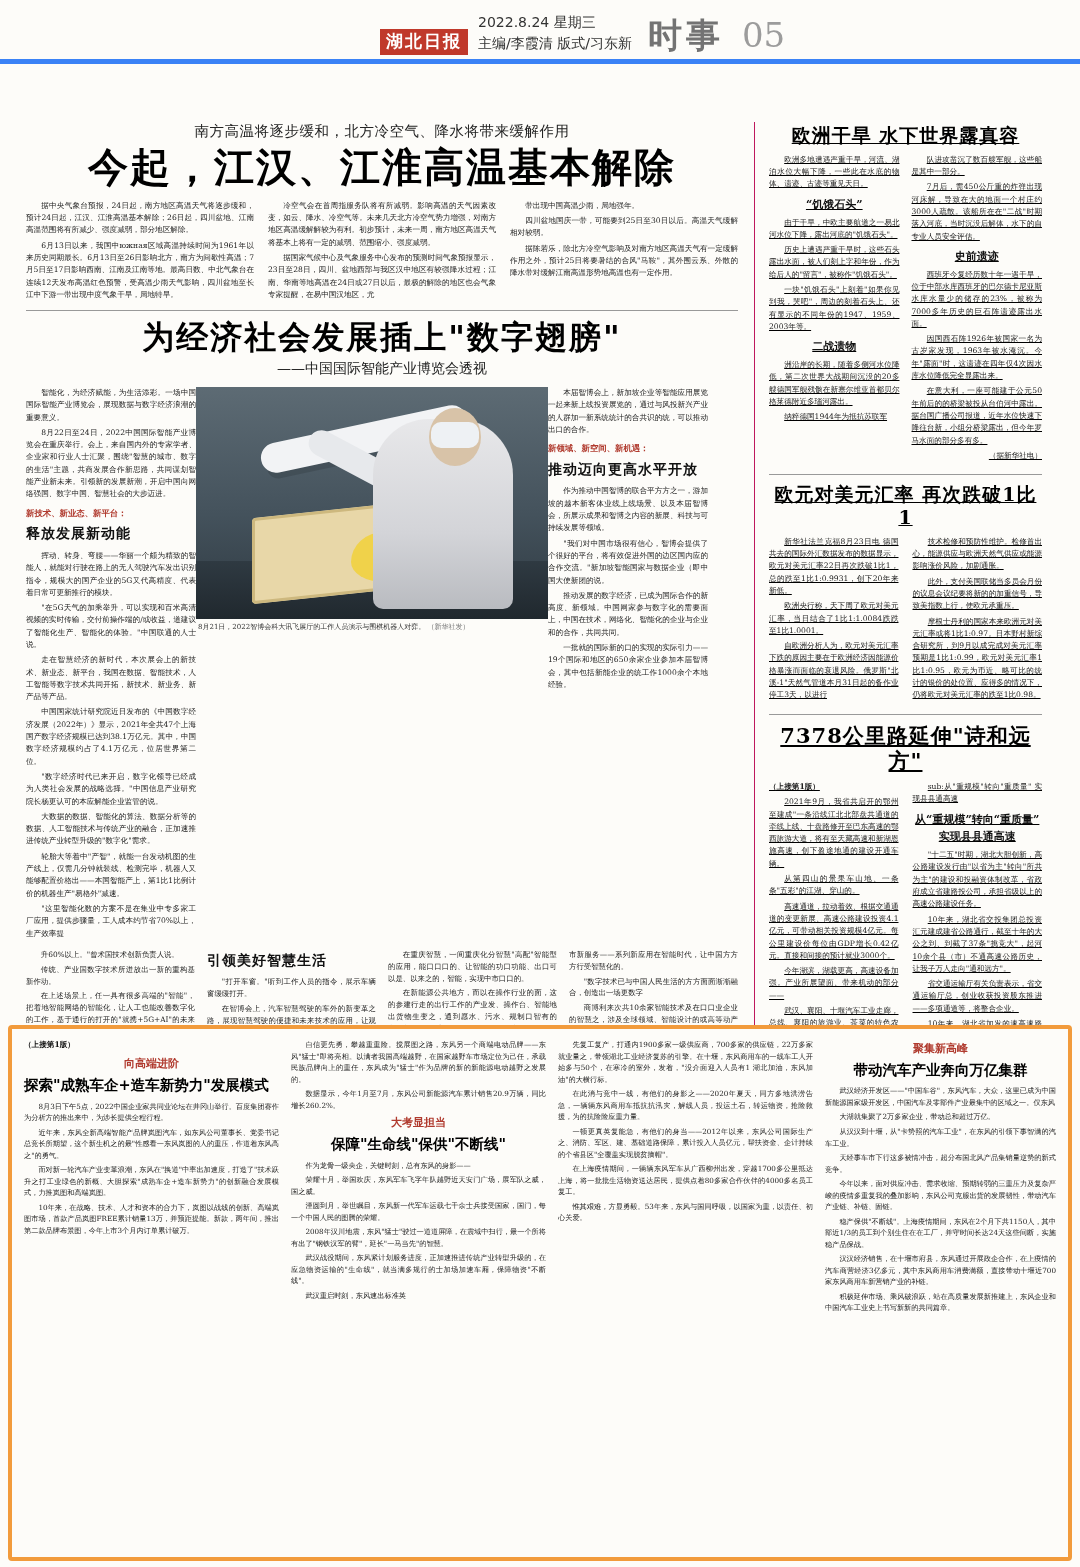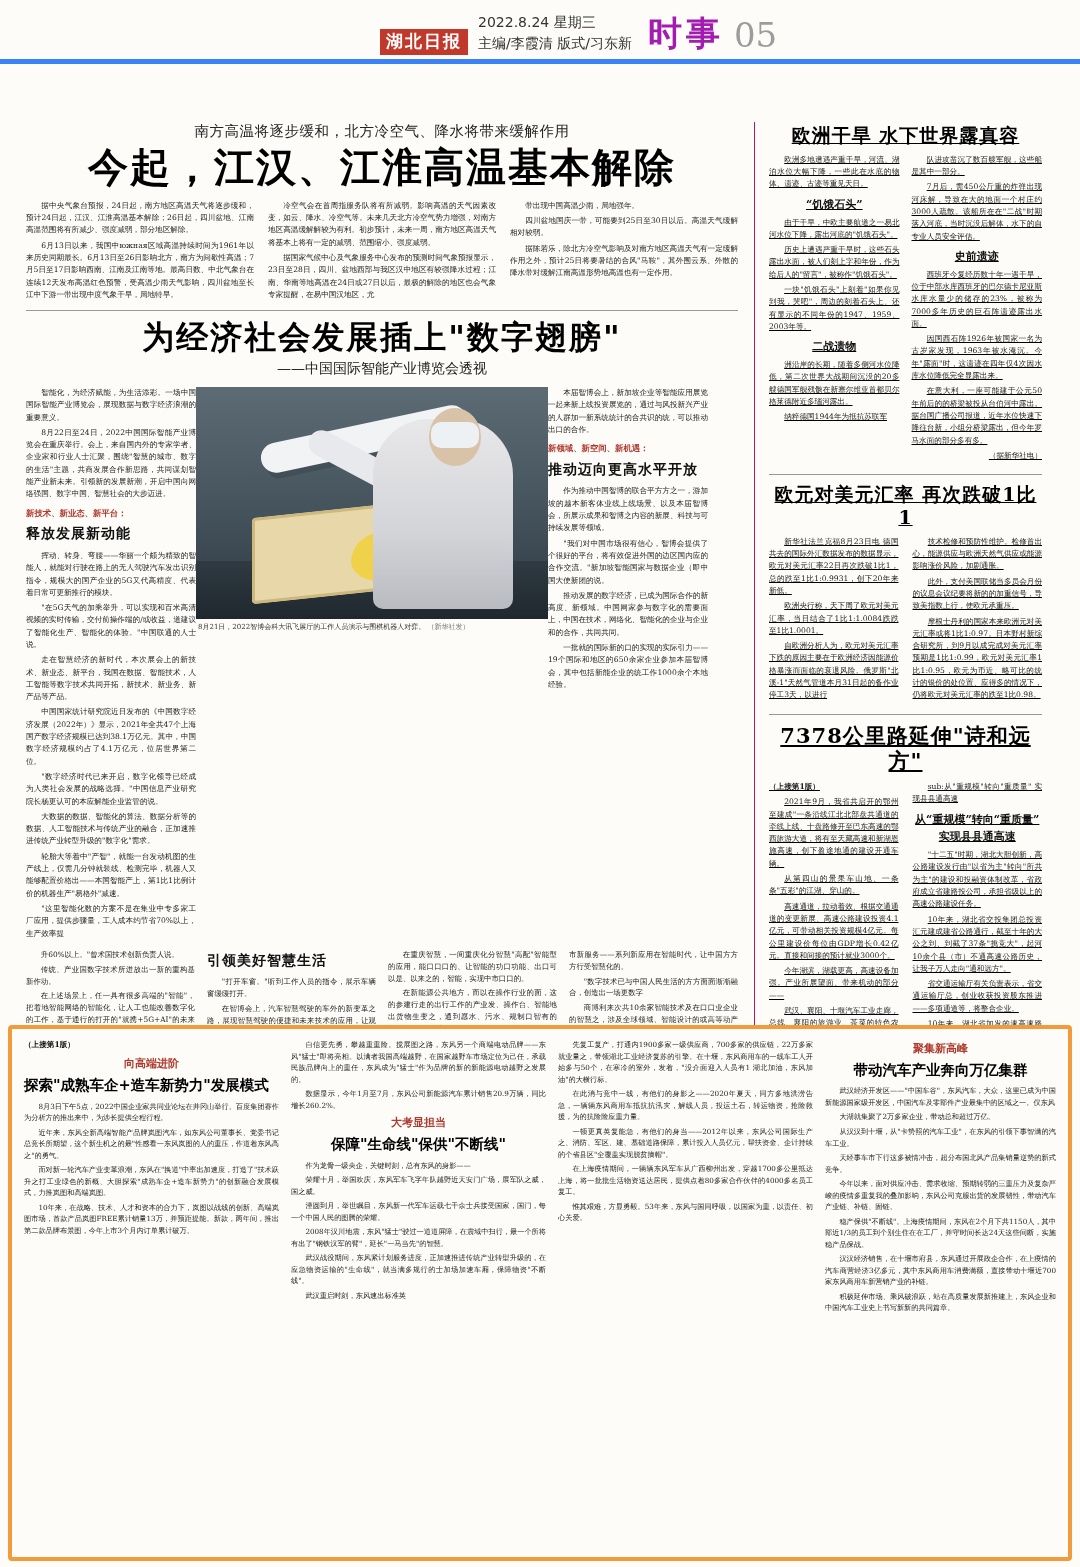--- a/index.html
+++ b/index.html
@@ -26,27 +26,27 @@
   }
   .mh-left{display:flex;align-items:flex-end;gap:10px;margin-left:352px;}
   .logo-box{
     background:#c0392b;color:#fff;
     font-family:"DejaVu Serif","Liberation Serif",serif;
     font-weight:bold;font-size:17px;letter-spacing:2px;
     padding:3px 6px 4px 6px;line-height:1.1;
   }
   .mh-meta{font-size:14px;color:#333;line-height:1.45;padding-bottom:2px;}
   .mh-title{
-    font-family:Liberation Mono, monospace;
-    font-weight:bold;font-size:34px;letter-spacing:4px;color:#a21caf;
+    font-family:Liberation Serif, serif;
+    font-weight:bold;font-size:34px;letter-spacing:4px;color:#737373;
     line-height:1;padding-bottom:2px;margin-left:6px;
   }
   .mh-pageno{
     font-family:"DejaVu Serif","Liberation Serif",serif;
-    font-size:34px;color:#9c9c9c;line-height:1;padding-bottom:3px;
+    font-size:34px;color:#9c9c9c;line-height:1;padding-bottom:3px;margin-left:8px;
   }
   
   .body-wrap{position:relative;padding:10px 26px 0 26px;box-sizing:border-box;margin-top:48px;}
   .cols{display:flex;gap:16px;}
   .left-zone{width:712px;}
   .right-zone{width:288px;border-left:1px solid #be185d;padding-left:14px;box-sizing:border-box;text-decoration:underline;}
   .hd-kicker{
     text-align:center;font-size:14.5px;color:#222;letter-spacing:.5px;
     font-family:"DejaVu Serif","Liberation Serif",serif;
     margin-bottom:4px;

